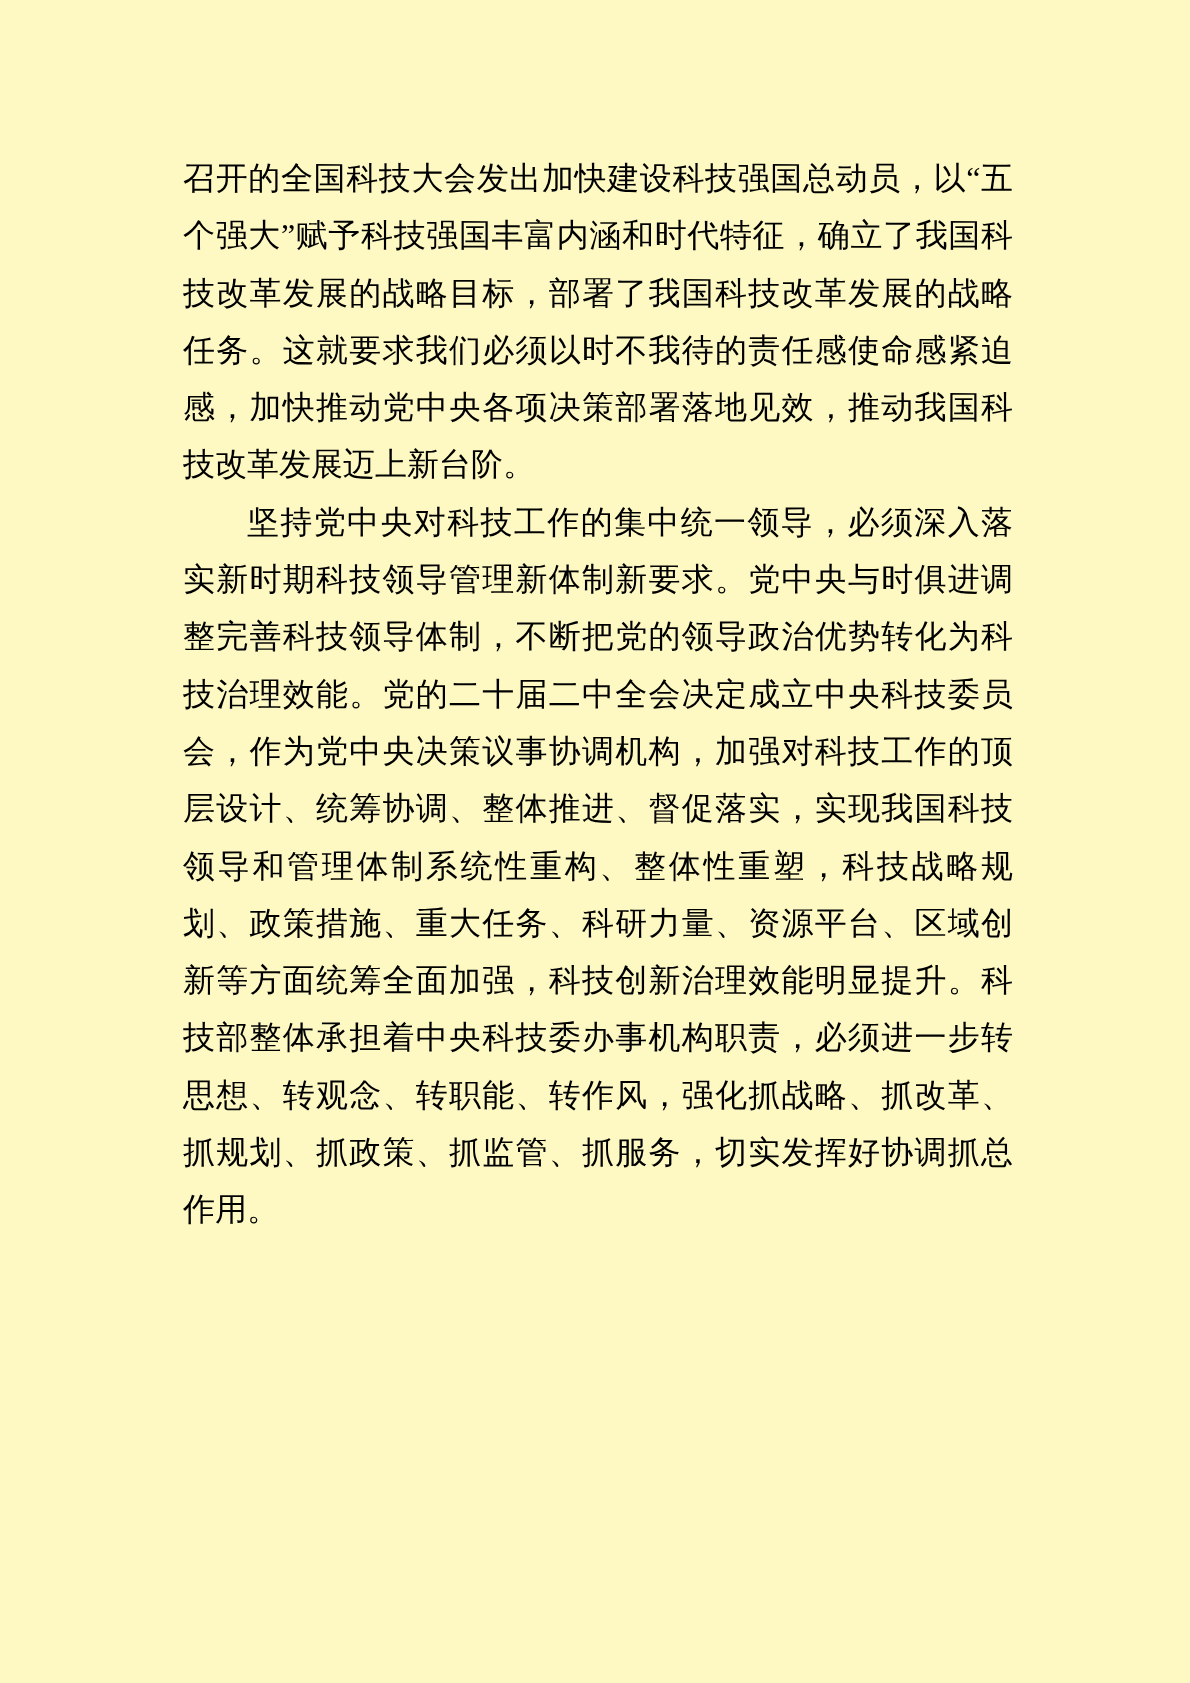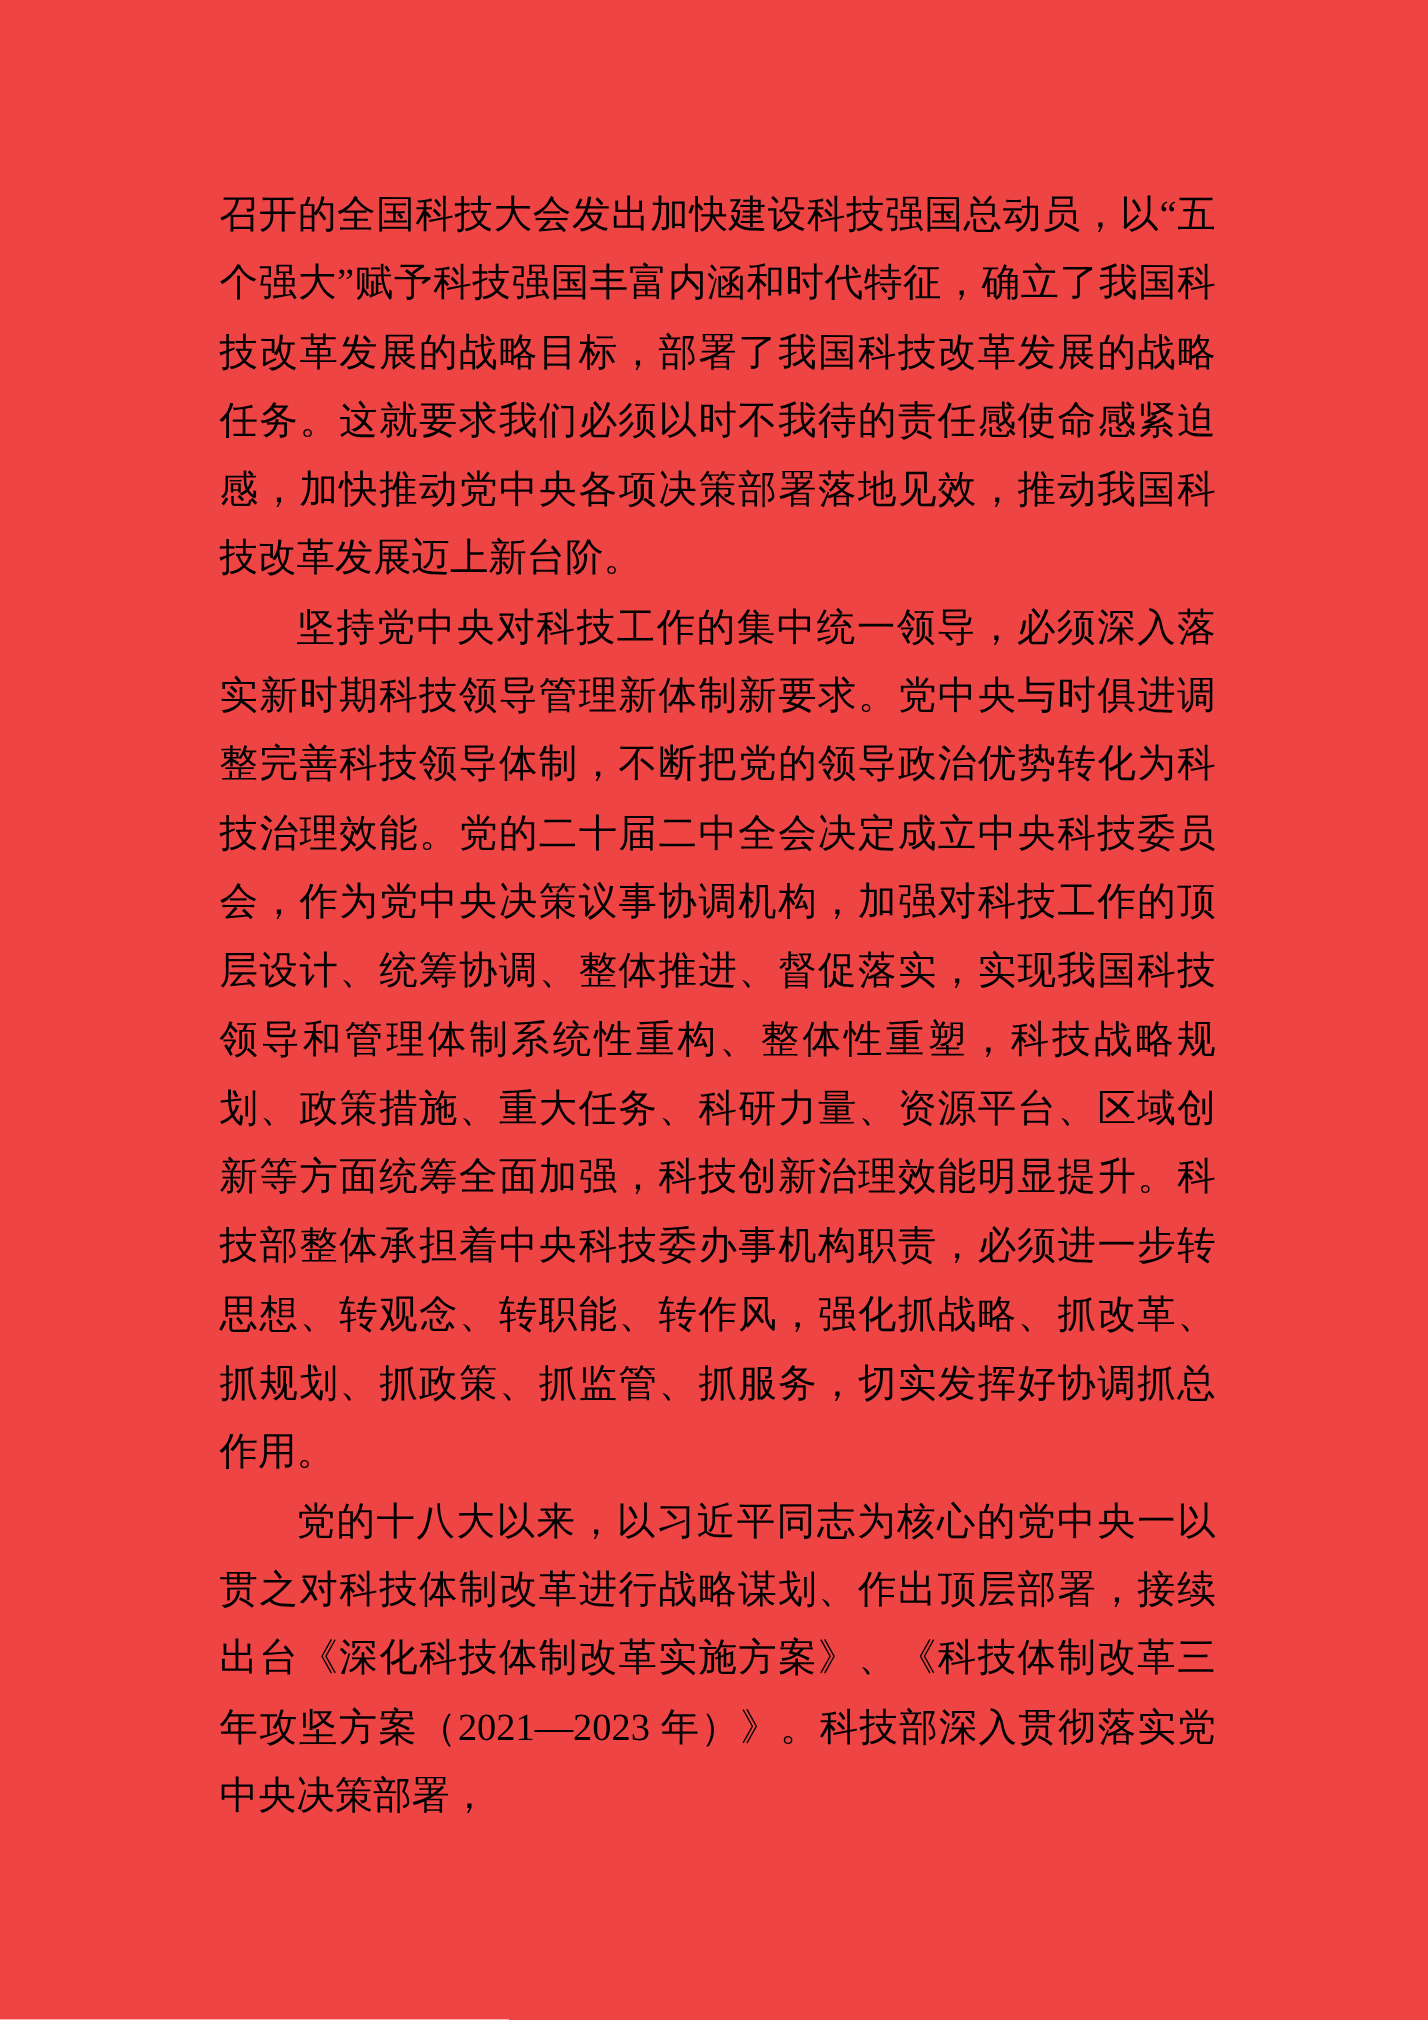--- a/index.html
+++ b/index.html
@@ -4,21 +4,21 @@
 <style>
   html, body {
     margin: 0;
     padding: 0;
     background: #ffffff;
   }
   .page {
     position: relative;
     width: 1190px;
     height: 1683px;
-    background: #ef4444;
+    background: #fef9c3;
     overflow: hidden;
   }
   .content {
     position: absolute;
     left: 183px;
     top: 150px;
     width: 830px;
   }
   .content p {
     margin: 0;
@@ -40,15 +40,14 @@
     font-weight: 700;
   }
 </style>
 </head>
 <body>
 
 <div class="page">
   <div class="content">
     <p class="body">召开的全国科技大会发出加快建设科技强国总动员，以“五个强大”赋予科技强国丰富内涵和时代特征，确立了我国科技改革发展的战略目标，部署了我国科技改革发展的战略任务。这就要求我们必须以时不我待的责任感使命感紧迫感，加快推动党中央各项决策部署落地见效，推动我国科技改革发展迈上新台阶。</p>
     <p class="body indent">坚持党中央对科技工作的集中统一领导，必须深入落实新时期科技领导管理新体制新要求。党中央与时俱进调整完善科技领导体制，不断把党的领导政治优势转化为科技治理效能。党的二十届二中全会决定成立中央科技委员会，作为党中央决策议事协调机构，加强对科技工作的顶层设计、统筹协调、整体推进、督促落实，实现我国科技领导和管理体制系统性重构、整体性重塑，科技战略规划、政策措施、重大任务、科研力量、资源平台、区域创新等方面统筹全面加强，科技创新治理效能明显提升。科技部整体承担着中央科技委办事机构职责，必须进一步转思想、转观念、转职能、转作风，强化抓战略、抓改革、抓规划、抓政策、抓监管、抓服务，切实发挥好协调抓总作用。</p>
-    <p class="body indent">党的十八大以来，以习近平同志为核心的党中央一以贯之对科技体制改革进行战略谋划、作出顶层部署，接续出台《深化科技体制改革实施方案》、《科技体制改革三年攻坚方案（2021—2023 年）》。科技部深入贯彻落实党中央决策部署，</p>
   </div>
 </div>
 
 </body></html>

